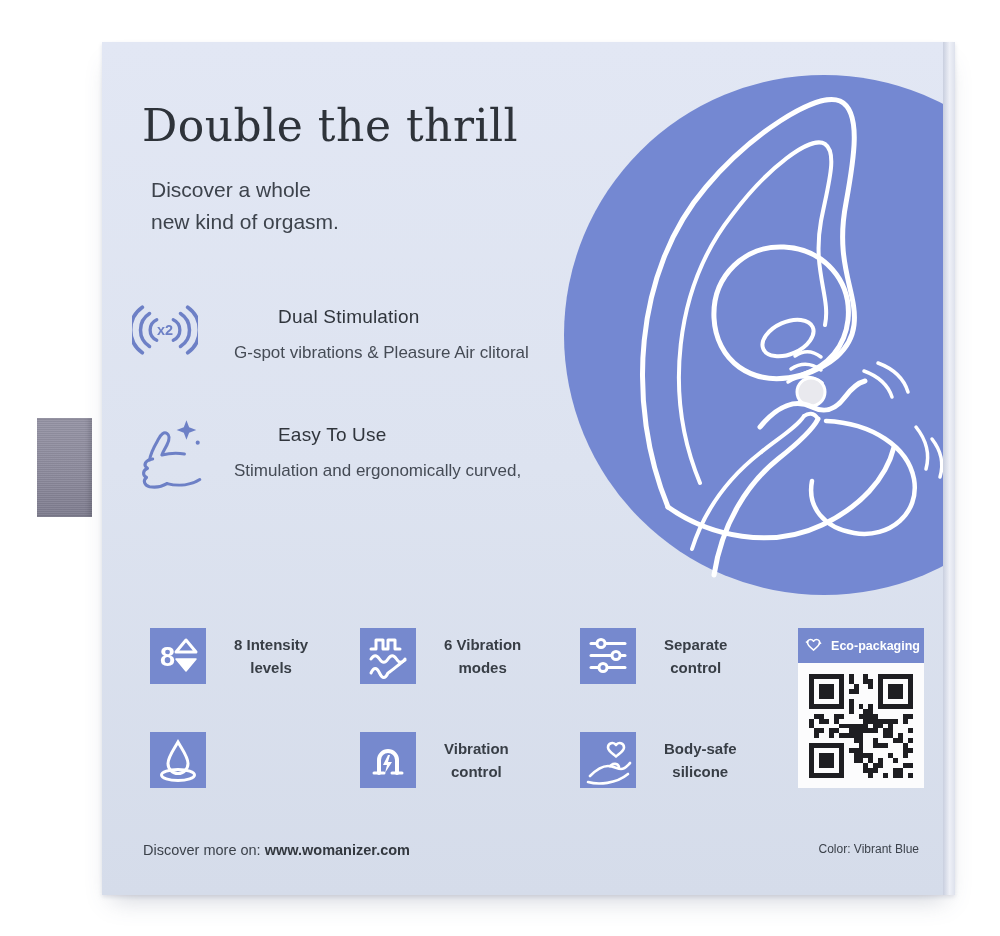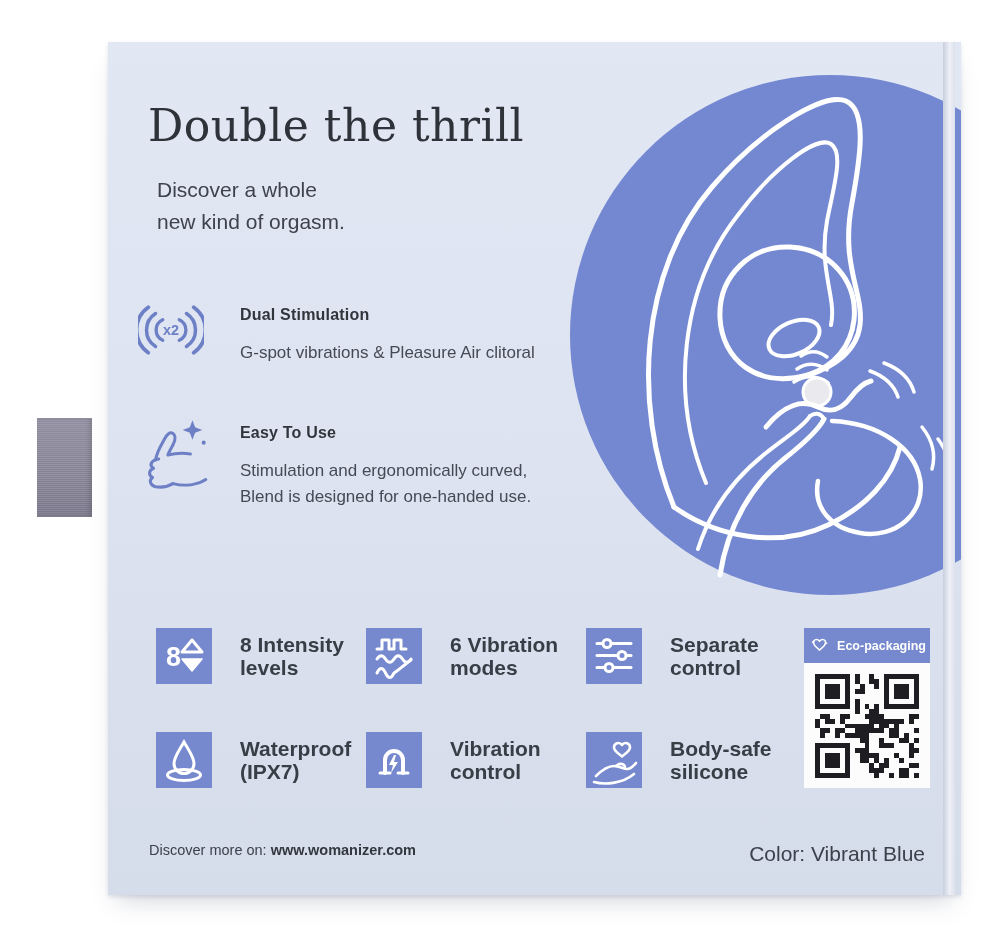--- a/index.html
+++ b/index.html
@@ -5,51 +5,51 @@
   html,body{margin:0;padding:0;background:#ffffff;}
   .stage{position:relative;width:1000px;height:936px;background:#ffffff;overflow:hidden;
          font-family:"Liberation Sans",sans-serif;}
   
   .tab{position:absolute;left:37px;top:418px;width:55px;height:99px;
        background:
          repeating-linear-gradient(0deg,rgba(255,255,255,.06) 0 1px,rgba(0,0,0,.05) 1px 2px),
          linear-gradient(180deg,#9795a6,#8c8a9c 60%,#807e90);
        box-shadow:inset -3px 0 4px rgba(0,0,0,.12);}
   
-  .box{position:absolute;left:108px;top:42px;width:853px;height:853px;overflow:hidden;
+  .box{position:absolute;left:102px;top:42px;width:853px;height:853px;overflow:hidden;
        background:linear-gradient(180deg,#e2e7f4 0%,#dde3f0 50%,#d5dcea 100%);
        box-shadow:0 2px 4px rgba(80,90,120,.15),0 14px 24px -10px rgba(80,90,120,.28);}
   .side-strip{position:absolute;left:943px;top:42px;width:12px;height:853px;
        background:linear-gradient(90deg,#c9cfdf,#eef0f7 55%,#dde1ec);}
   
   .circle{position:absolute;left:462px;top:33px;width:520px;height:520px;border-radius:50%;
           background:#7488d2;}
   .circle svg{position:absolute;left:0;top:0;}
   
   .title{position:absolute;left:40px;top:58px;font-family:"DejaVu Serif",serif;
          font-size:44px;font-weight:500;color:#2e333a;letter-spacing:.5px;}
   .subtitle{position:absolute;left:41px;top:132px;font-size:21px;line-height:32px;color:#3d434c;margin-left:8px;}
-  .sec-head{position:absolute;font-size:16px;font-weight:bold;color:#30353c;letter-spacing:.2px;}
+  .sec-head{position:absolute;font-size:19px;font-weight:normal;color:#30353c;letter-spacing:.2px;margin-left:44px;}
   .sec-body{position:absolute;font-size:17px;line-height:26px;color:#454b55;}
   .icon-abs{position:absolute;}
   
   .grid-item{position:absolute;display:flex;align-items:center;gap:28px;}
   .tile{width:56px;height:56px;background:#7689ce;flex:0 0 auto;display:flex;
         align-items:center;justify-content:center;}
-  .tile-label{font-size:21px;font-weight:bold;color:#383e46;line-height:23px;}
+  .tile-label{font-size:15px;font-weight:bold;color:#383e46;line-height:23px;text-align:center;}
   
   .eco-card{position:absolute;left:696px;top:586px;width:126px;height:200px;}
   .eco-head{height:35px;background:#7689ce;display:flex;align-items:center;gap:6px;
             padding:0 4px;box-sizing:border-box;}
   .eco-head span{color:#ffffff;font-size:12.5px;font-weight:bold;white-space:nowrap;}
   .qr-wrap{height:125px;background:#fcfcfd;display:flex;align-items:center;justify-content:center;}
   
   .footer-left{position:absolute;left:41px;top:800px;font-size:14.5px;color:#3c424b;}
   .footer-left b{color:#33383f;text-align:center;}
-  .footer-right{position:absolute;right:36px;top:800px;font-size:21px;color:#3c424b;}
+  .footer-right{position:absolute;right:36px;top:800px;font-size:12px;color:#3c424b;}
 </style>
 </head>
 <body>
 
 <div class="stage">
 
   <div class="tab"></div>
 
   <div class="box">
 
@@ -99,21 +99,20 @@
     <svg class="icon-abs" style="left:26px;top:372px" width="78" height="86" viewBox="0 0 76 84" fill="none" stroke="#6d80c6" stroke-width="3" stroke-linecap="round" stroke-linejoin="round">
       <path d="M 24 44 c -7 1 -10 6 -5 9 c -5 2 -5 7 -1 9 c -4 3 -2 8 3 9 c 6 1 12 0 17 -3"></path>
       <path d="M 21 45 c 1 -8 5 -14 9 -21 c 2 -4 5 -7 8 -5 c 3 2 2 7 0 11 c -2 4 -4 7 -5 10 c 8 -2 16 -2 22 -1"></path>
       <path d="M 38 68 c 12 3 24 1 32 -4"></path>
       <path d="M 57 6 l 2.6 7 l 7 2.6 l -7 2.6 l -2.6 7 l -2.6 -7 l -7 -2.6 l 7 -2.6 Z" fill="#6d80c6" stroke="none"></path>
       <circle cx="68" cy="28" r="2" fill="#6d80c6" stroke="none"></circle>
     </svg>
     <div class="sec-head" style="left:132px;top:382px">Easy To Use</div>
     <div class="sec-body" style="left:132px;top:416px">
       <div>Stimulation and ergonomically curved,</div>
-      <div>Blend is designed for one-handed use.</div>
     </div>
 
     <div class="grid-item" style="left:48px;top:586px">
       <div class="tile">
         <svg width="56" height="56" viewBox="0 0 56 56" fill="none" stroke="#ffffff" stroke-linejoin="round">
           <text x="10" y="38" stroke="none" fill="#ffffff" font-size="27" font-weight="bold" font-family="Liberation Sans, sans-serif">8</text>
           <polygon points="36,12 46,24 26,24" stroke-width="3"></polygon>
           <polygon points="26,31 46,31 36,43" fill="#ffffff" stroke-width="1.5"></polygon>
         </svg>
       </div>
@@ -153,24 +152,20 @@
           <div>control</div>
       </div>
     </div>
 
     <div class="grid-item" style="left:48px;top:690px">
       <div class="tile">
         <svg width="56" height="56" viewBox="0 0 56 56" fill="none" stroke="#ffffff" stroke-width="3" stroke-linecap="round">
           <ellipse cx="28" cy="43" rx="16.5" ry="5.5"></ellipse>
           <path d="M 28 10 C 23.5 18 18 25 18 31.5 A 10 10 0 0 0 38 31.5 C 38 25 32.5 18 28 10 Z"></path>
         </svg>
-      </div>
-      <div class="tile-label">
-        <div>Waterproof</div>
-          <div>(IPX7)</div>
       </div>
     </div>
 
     <div class="grid-item" style="left:258px;top:690px">
       <div class="tile">
         <svg width="56" height="56" viewBox="0 0 56 56" fill="none" stroke="#ffffff" stroke-linecap="round">
           <path d="M 19 41 L 19 28 A 9 9 0 0 1 37 28 L 37 41" stroke-width="4"></path>
           <path d="M 14 41 h 10 M 32 41 h 10" stroke-width="3"></path>
           <polygon points="28,23 23,33 27,33 25,41 32,30 28,30 30,23" fill="#ffffff" stroke="none"></polygon>
         </svg>

